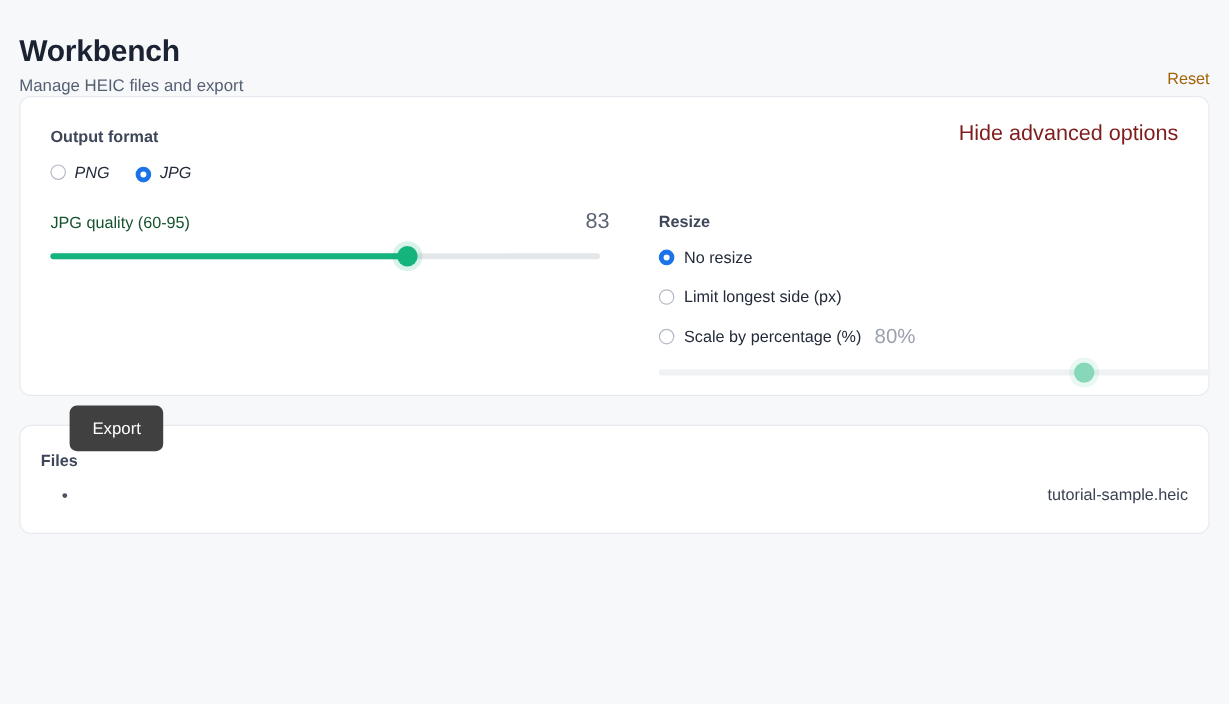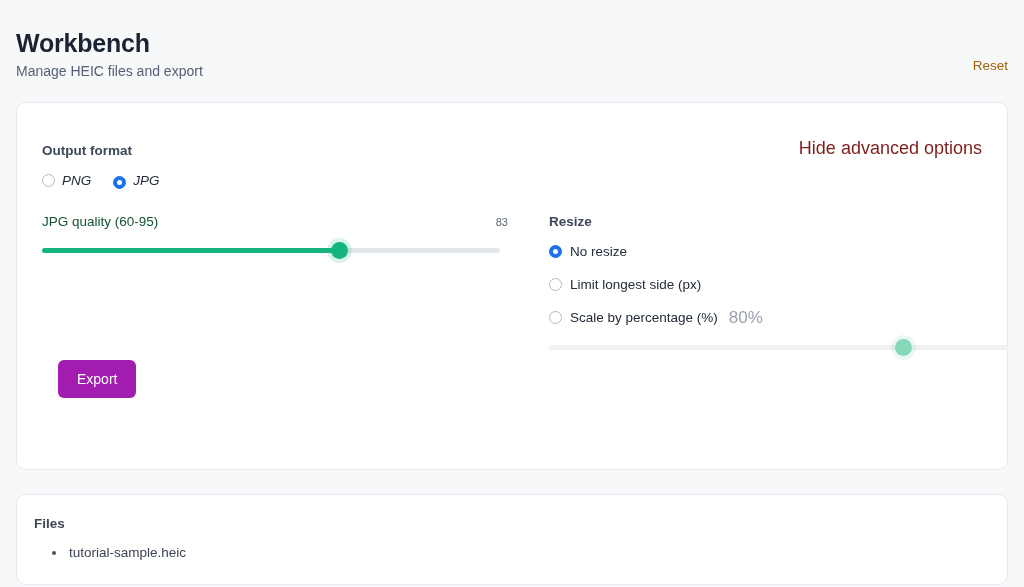--- a/index.html
+++ b/index.html
@@ -47,24 +47,23 @@
   }
 
   
   .card {
     background: #ffffff;
     border: 1px solid #e7e9ee;
     border-radius: 10px;
     margin: 0 16px;
   }
   .card-settings {
-    margin-top: 22px;
-    height: 368px;
-    position: relative;
-    padding: 39px 25px;
+    height: 250px;
+    position: relative;
+    padding: 24px 25px;
   }
   .card-files {
     margin-top: 24px;
     padding: 20px 17px 22px 17px;
   }
 
   
   .settings-head {
     display: flex;
     justify-content: space-between;
@@ -140,21 +139,21 @@
     display: flex;
     justify-content: space-between;
     align-items: baseline;
   }
   .quality-label {
     font-size: 13.5px;
     color: #14532d;
     line-height: 17px;
   }
   .quality-value {
-    font-size: 11px;
+    font-size: 18px;
     color: #5c6474;
     line-height: 17px;
     padding-right: 17px;
   }
 
   
   .slider {
     position: relative;
     height: 18px;
     margin-top: 10px;
@@ -207,21 +206,21 @@
     color: #9aa1ae;
     line-height: 17px;
     margin-left: 3px;
   }
 
   
   .export-btn {
     position: absolute;
     left: 41px;
     top: 257px;
-    background: #a21caf;
+    background: #404040;
     color: #ffffff;
     border: none;
     border-radius: 6px;
     font-size: 14px;
     font-family: "Liberation Sans", sans-serif;
     padding: 11px 19px;
     cursor: pointer;
     line-height: 16px;
   }
 
@@ -236,20 +235,21 @@
     list-style: none;
     margin: 11px 0 0 0;
     padding: 0;
   }
   .files-list li {
     font-size: 13.5px;
     color: #3a4252;
     line-height: 19px;
     padding-left: 35px;
     position: relative;
+    text-align: right;
   }
   .files-list li::before {
     content: "";
     position: absolute;
     left: 18px;
     top: 8px;
     width: 4px;
     height: 4px;
     border-radius: 50%;
     background: #4a5263;

